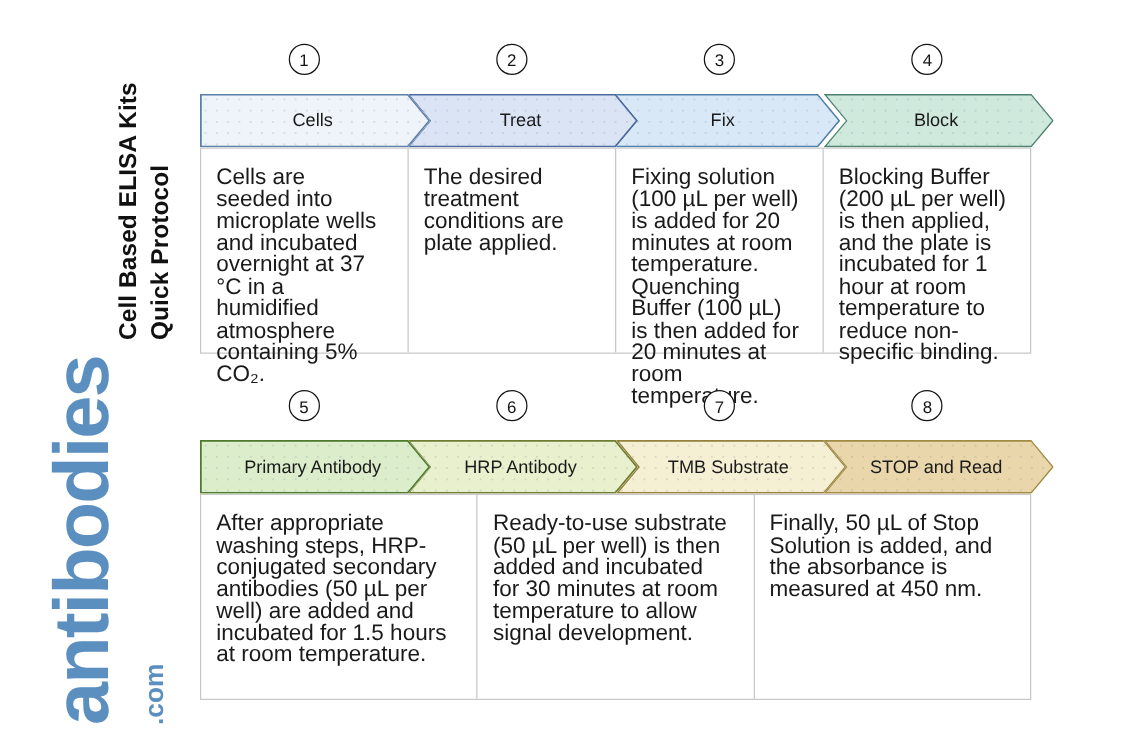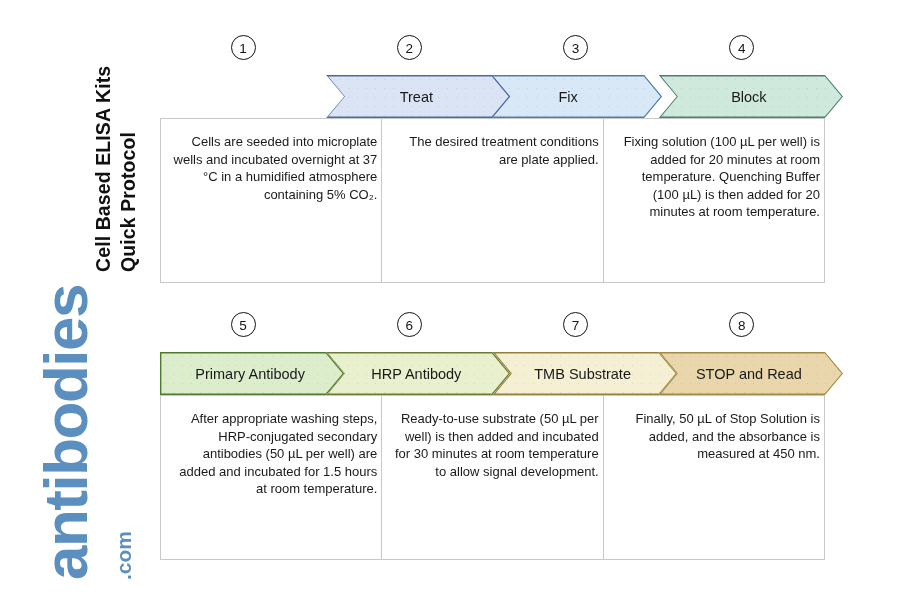--- a/index.html
+++ b/index.html
@@ -127,26 +127,26 @@
     position: relative;
     width: 665px;
     height: 165px;
     border: 1.3px solid #c8c8c8;
     box-sizing: border-box;
     background: #ffffff;
     display: flex;
   }
   .body-cell {
     flex: 1 1 0;
-    padding: 14px 4px 10px 12px;
-    box-sizing: border-box;
-    font-size: 13px;
+    padding: 14px 18px 10px 12px;
+    box-sizing: border-box;
+    font-size: 18px;
     line-height: 17.5px;
     color: #1a1a1a;
-    text-align: right;
+    text-align: left;
     border-right: 1.3px solid #c8c8c8;
   }
   .body-cell:last-child { border-right: none; }
 </style>
 </head>
 <body>
 
 <div id="vertical-title">
   <div class="rot" id="title-line-1">Cell Based ELISA Kits</div>
   <div class="rot" id="title-line-2">Quick Protocol</div>
@@ -158,43 +158,50 @@
 </div>
 
 <div class="flow-row" id="row-1">
   <div class="num-strip">
       <div class="num-circle" style="left: 70.625px;">1</div>
       <div class="num-circle" style="left: 236.875px;">2</div>
       <div class="num-circle" style="left: 403.125px;">3</div>
       <div class="num-circle" style="left: 569.375px;">4</div>
     </div>
   <div class="chevron-band">
+      <div class="chev" style="left: 0px; width: 184.25px; background-color: rgb(238, 244, 250); z-index: 4; clip-path: polygon(0px 0px, calc(100% - 18px) 0px, 100% 50%, calc(100% - 18px) 100%, 0px 100%);">
+        <svg width="184.25" height="43" style="position: absolute; left: 0px; top: 0px; pointer-events: none;">
+          <path d="M0.7,0.7 L166.25,0.7 L183.55,21.5 L166.25,42.3 L0.7,42.3 Z" fill="none" stroke="#5b7fa6" stroke-width="1.4"></path>
+        </svg>
+        <span class="chev-label">Cells</span>
+      </div>
       <div class="chev" style="left: 166.25px; width: 184.25px; background-color: rgb(219, 228, 245); z-index: 3; clip-path: polygon(0px 0px, calc(100% - 18px) 0px, 100% 50%, calc(100% - 18px) 100%, 0px 100%, 18px 50%);">
         <svg width="184.25" height="43" style="position: absolute; left: 0px; top: 0px; pointer-events: none;">
           <path d="M0.7,0.7 L166.25,0.7 L183.55,21.5 L166.25,42.3 L0.7,42.3 L18,21.5 Z" fill="none" stroke="#4a6a9e" stroke-width="1.4"></path>
         </svg>
         <span class="chev-label">Treat</span>
       </div>
-      <div class="chev" style="left: 318px; width: 184.25px; background-color: rgb(217, 232, 247); z-index: 2; clip-path: polygon(0px 0px, calc(100% - 18px) 0px, 100% 50%, calc(100% - 18px) 100%, 0px 100%, 18px 50%);">
+      <div class="chev" style="left: 328px; width: 184.25px; background-color: rgb(217, 232, 247); z-index: 2; clip-path: polygon(0px 0px, calc(100% - 18px) 0px, 100% 50%, calc(100% - 18px) 100%, 0px 100%, 18px 50%);">
         <svg width="184.25" height="43" style="position: absolute; left: 0px; top: 0px; pointer-events: none;">
           <path d="M0.7,0.7 L166.25,0.7 L183.55,21.5 L166.25,42.3 L0.7,42.3 L18,21.5 Z" fill="none" stroke="#4f7fa8" stroke-width="1.4"></path>
         </svg>
         <span class="chev-label">Fix</span>
       </div>
       <div class="chev" style="left: 498.75px; width: 184.25px; background-color: rgb(207, 233, 221); z-index: 1; clip-path: polygon(0px 0px, calc(100% - 18px) 0px, 100% 50%, calc(100% - 18px) 100%, 0px 100%, 18px 50%);">
         <svg width="184.25" height="43" style="position: absolute; left: 0px; top: 0px; pointer-events: none;">
           <path d="M0.7,0.7 L166.25,0.7 L183.55,21.5 L166.25,42.3 L0.7,42.3 L18,21.5 Z" fill="none" stroke="#4f7f6e" stroke-width="1.4"></path>
         </svg>
         <span class="chev-label">Block</span>
       </div>
     </div>
   <div class="body-band">
       <div class="body-cell">Cells are seeded into microplate wells and incubated overnight at 37 °C in a humidified atmosphere containing 5% CO₂.</div>
       <div class="body-cell">The desired treatment conditions are plate applied.</div>
       <div class="body-cell">Fixing solution (100 µL per well) is added for 20 minutes at room temperature. Quenching Buffer (100 µL) is then added for 20 minutes at room temperature.</div>
+      <div class="body-cell">Blocking Buffer (200 µL per well) is then applied, and the plate is incubated for 1 hour at room temperature to reduce non-specific binding.</div>
     </div>
 </div>
 
 <div class="flow-row" id="row-2">
   <div class="num-strip">
       <div class="num-circle" style="left: 70.625px;">5</div>
       <div class="num-circle" style="left: 236.875px;">6</div>
       <div class="num-circle" style="left: 403.125px;">7</div>
       <div class="num-circle" style="left: 569.375px;">8</div>
     </div>

